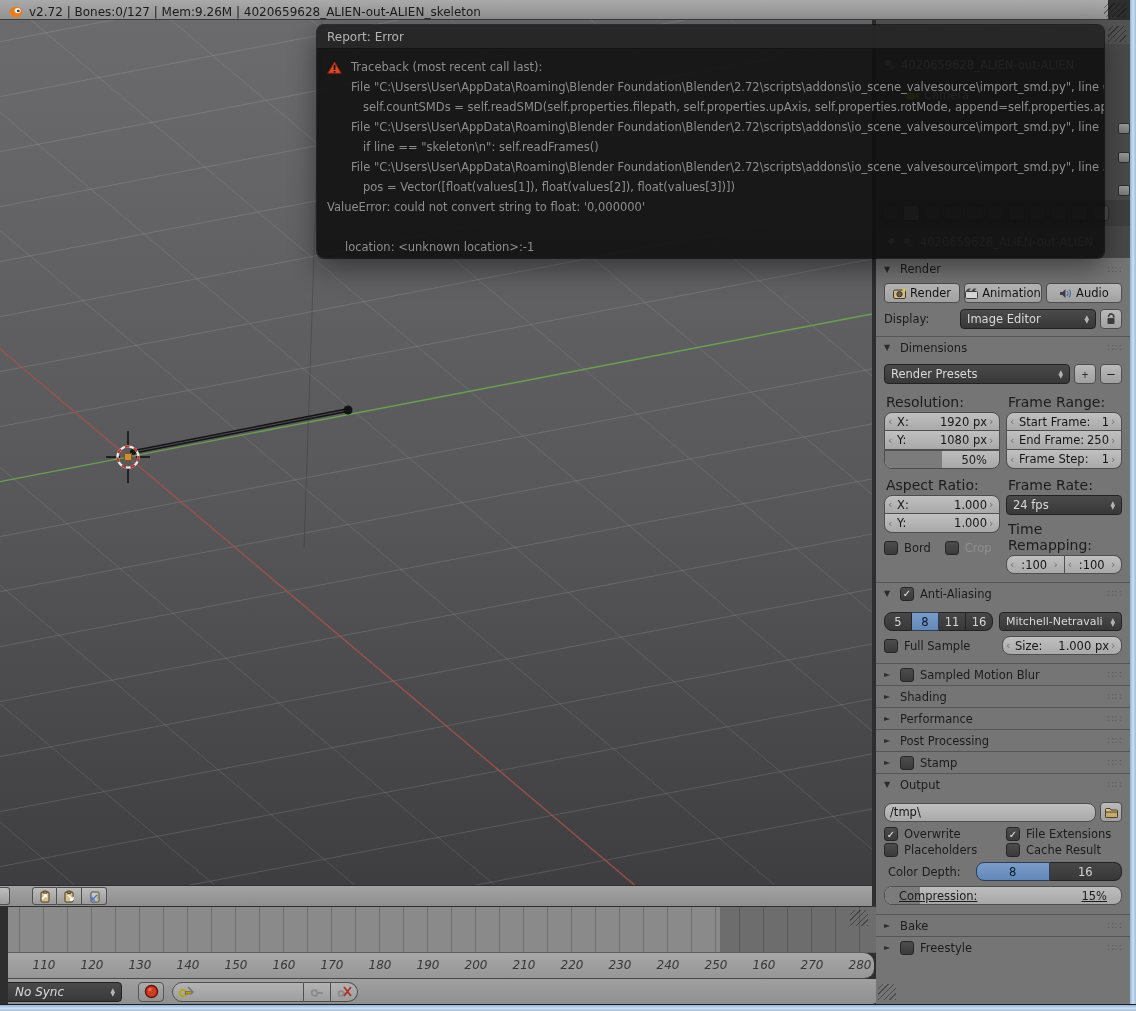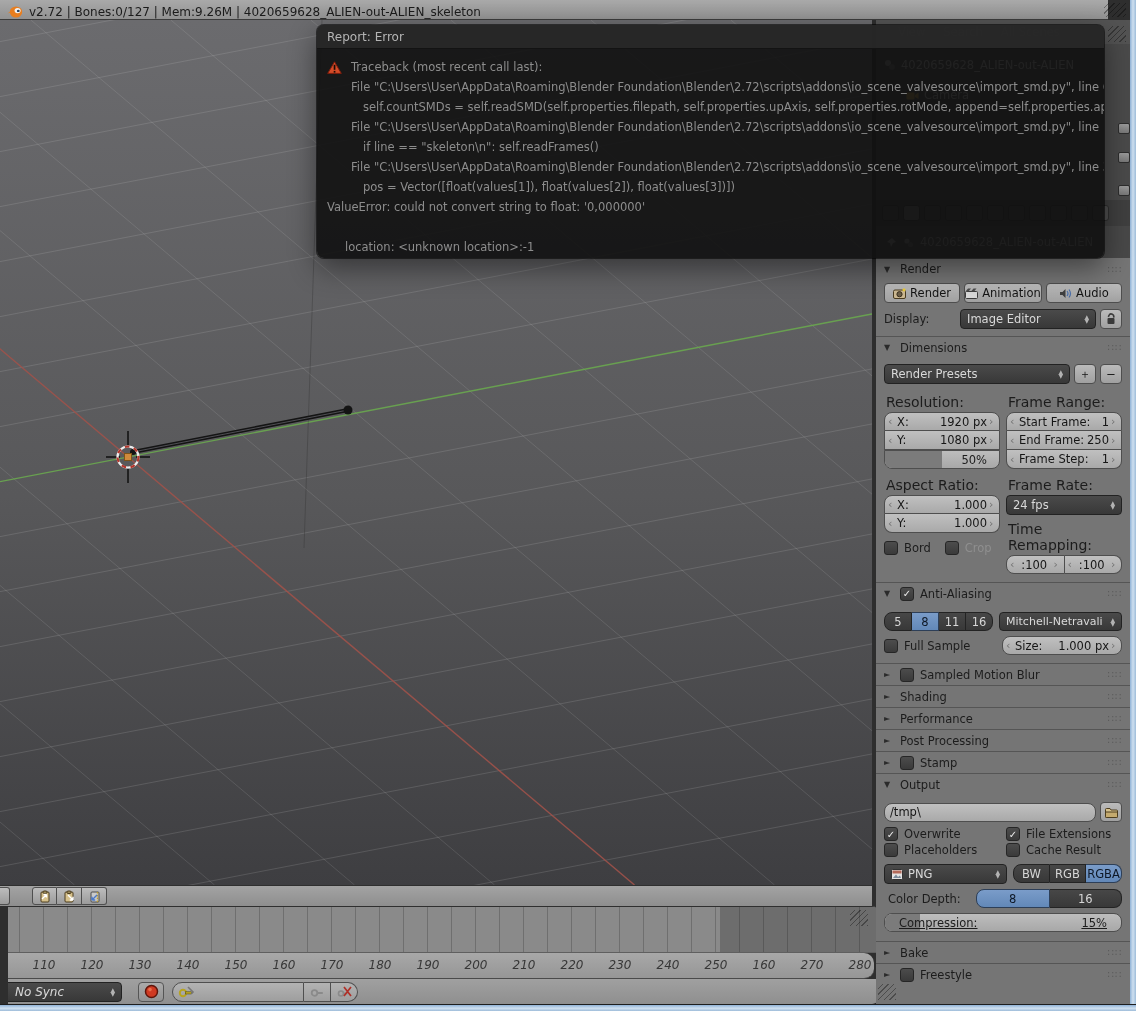--- a/index.html
+++ b/index.html
@@ -582,39 +582,20 @@
     <div class="cols" style="">
       <div class="col" style="display:flex; align-items:center; gap:6px;">
         <span class="cbx"></span>
         <span>Placeholders</span>
       </div>
       <div class="col" style="display:flex; align-items:center; gap:6px;">
         <span class="cbx"></span>
         <span>Cache Result</span>
       </div>
     </div>
-    <div class="cols" style="margin-top:7px;">
-      <div class="col dark-select" style="height:20px;">
-        <svg width="12" height="11" viewBox="0 0 12 11" style="margin-right:5px;">
-          <rect x="0.5" y="0.5" width="11" height="10" rx="1" fill="#e4e4e4" stroke="#333"></rect>
-          <rect x="1.5" y="1.5" width="9" height="3" fill="#b46a5a"></rect>
-          <path d="M2 9 L5 5.5 L7 8 L9 6.5 L10 9 Z" fill="#7a8a9a"></path>
-        </svg>
-        <span>PNG</span>
-        <span class="spinner">
-            <span>▲</span>
-            <span>▼</span>
-          </span>
-      </div>
-      <div class="col seg">
-        <div class="seg-btn">BW</div>
-        <div class="seg-btn">RGB</div>
-        <div class="seg-btn sel">RGBA</div>
-      </div>
-    </div>
     <div class="row" style="margin-top:5px;">
       <span style="width:88px; padding-left:4px;">Color Depth:</span>
       <div class="seg" style="flex:1;">
         <div class="seg-btn sel">8</div>
         <div class="seg-btn">16</div>
       </div>
     </div>
     <div class="row" style="margin-top:5px;">
       <div class="slider rounded" style="flex:1;text-decoration:underline;">
         <div class="fill" style="width:15%;"></div>

